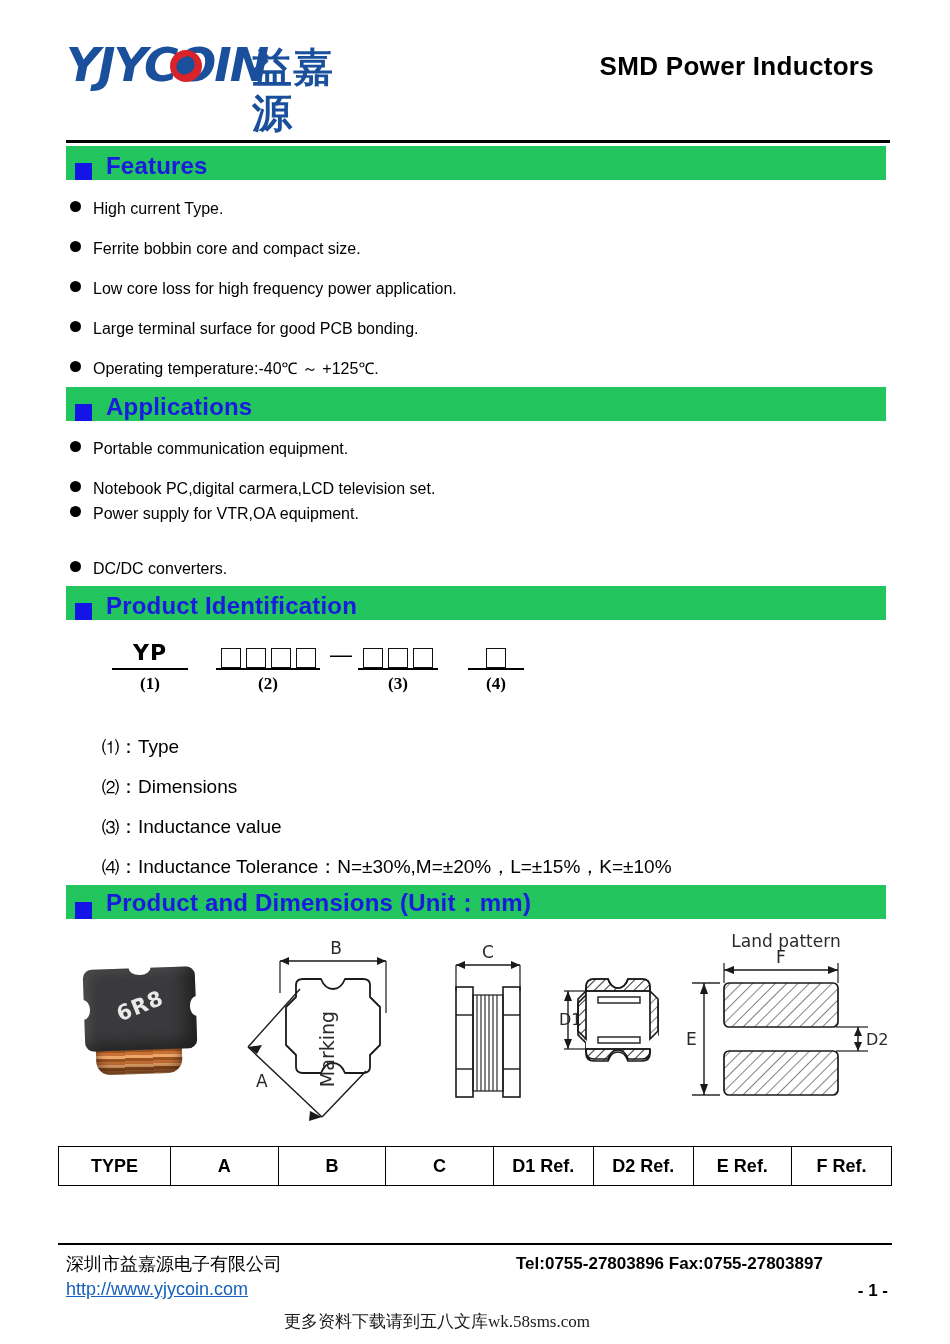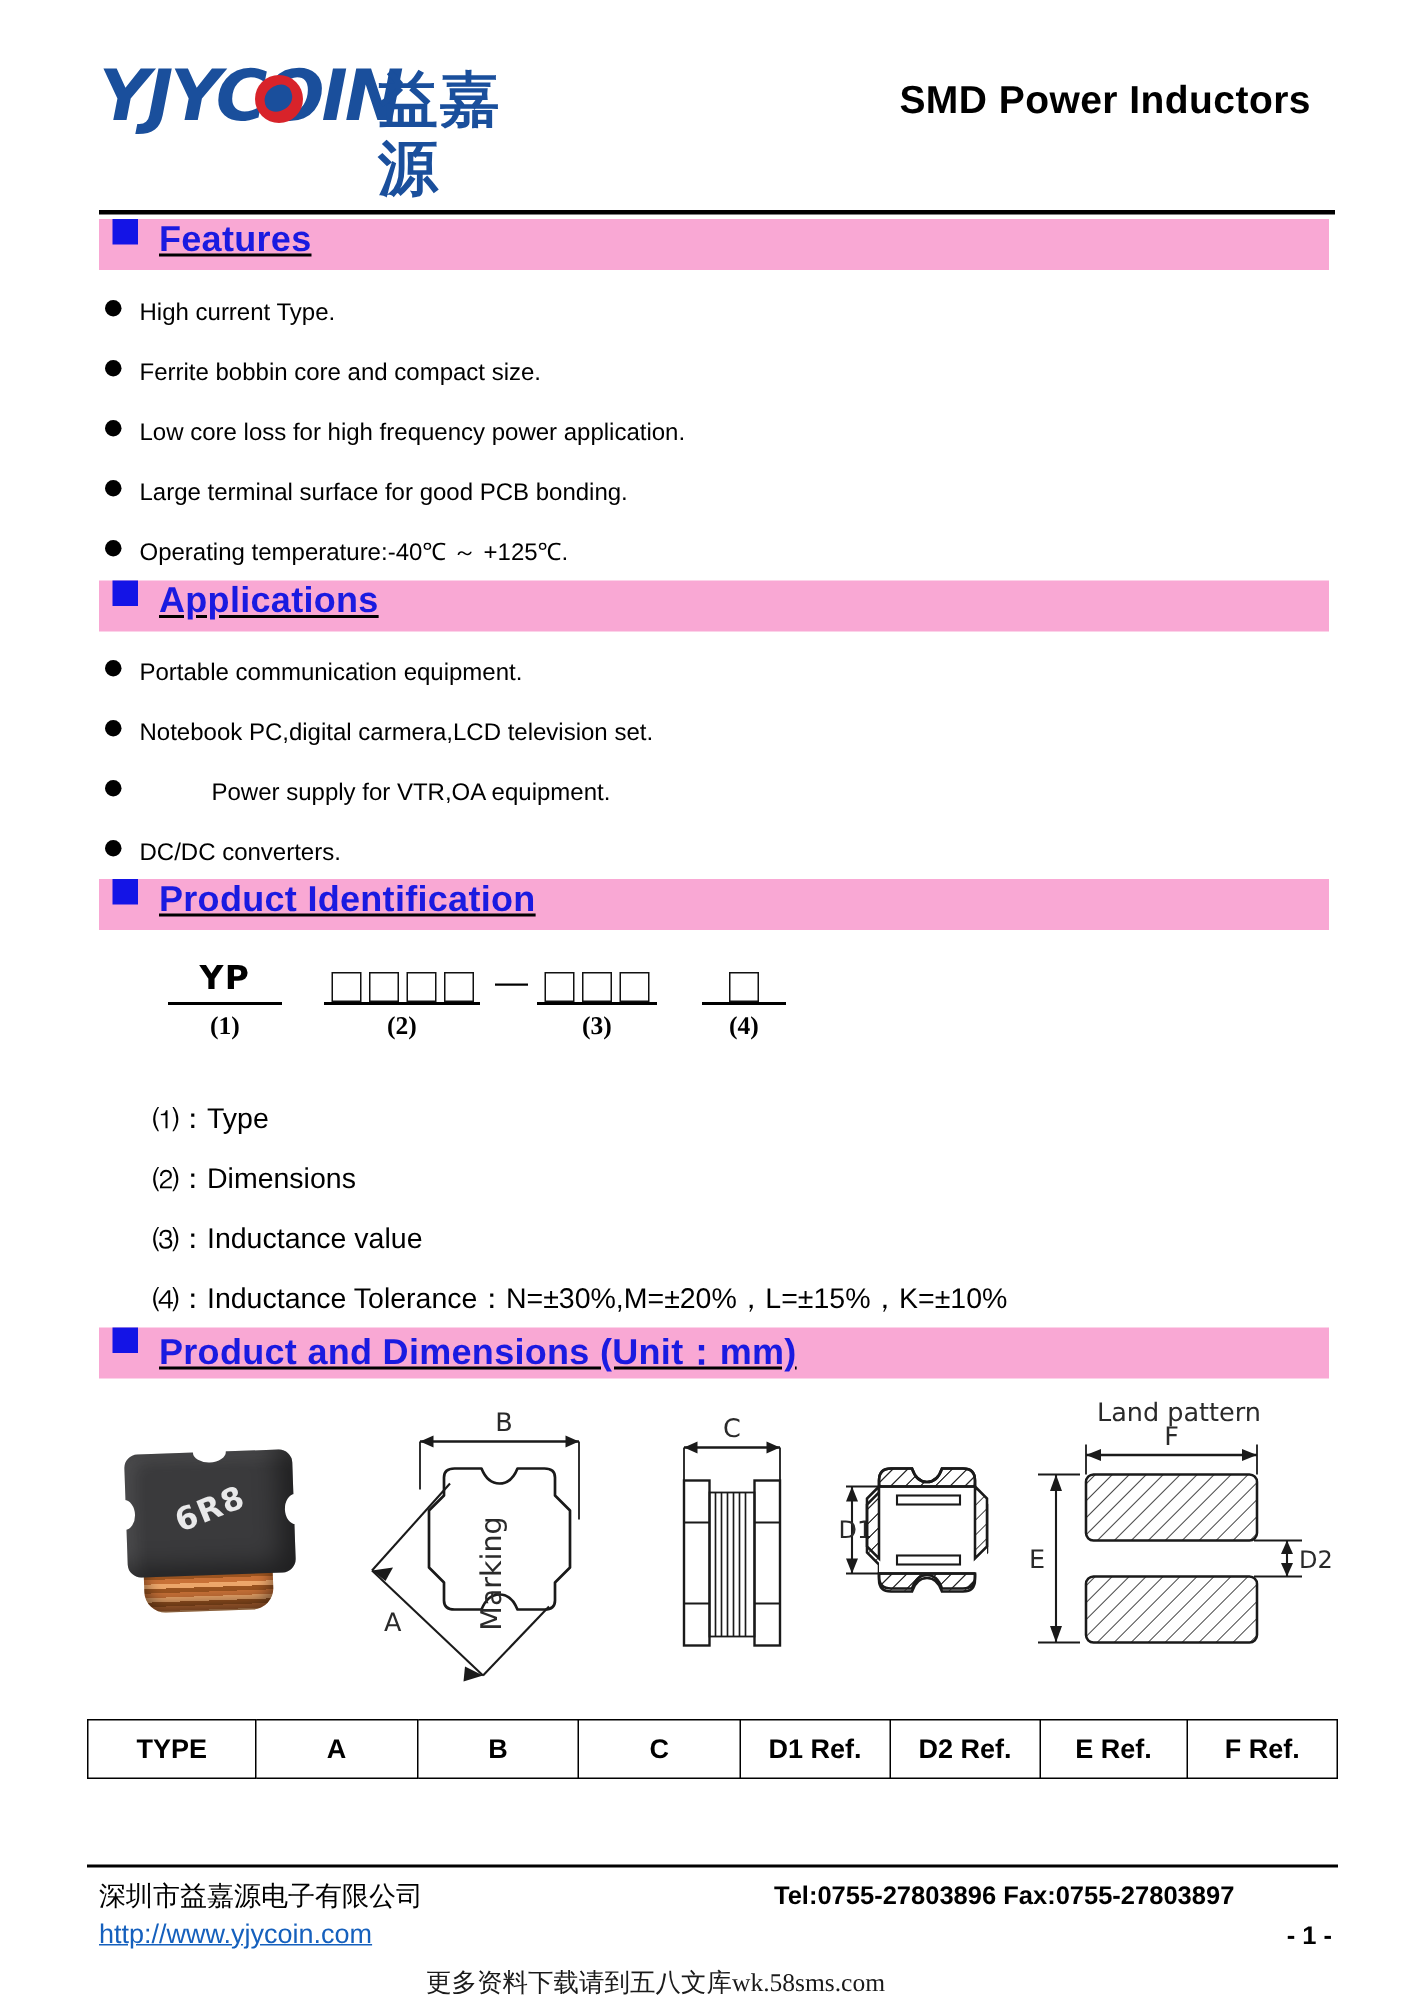--- a/index.html
+++ b/index.html
@@ -82,24 +82,23 @@
     width: 824px; height: 0;
     border-top: 3px solid #000;
   }
 
   
   .sec-bar {
     position: absolute;
     left: 66px;
     width: 820px;
     height: 34px;
-    background: #f9a8d4;
+    background: #22c55e;
     display: flex;
-    align-items: flex-start;
-    text-decoration: underline;
+    align-items: flex-end;
   }
   .sec-square {
     width: 17px; height: 17px;
     background: #1414e6;
     margin-left: 9px;
     flex: 0 0 auto;
   }
   .sec-title {
     margin-left: 14px;
     color: #1a1ae0;
@@ -352,21 +351,21 @@
   <span class="sec-title">Applications</span>
 </div>
 <div class="bullet" style="top:437px;">
     <span class="dot"></span>
     <span>Portable communication equipment.</span>
   </div>
 <div class="bullet" style="top:477px;">
     <span class="dot"></span>
     <span>Notebook PC,digital carmera,LCD television set.</span>
   </div>
-<div class="bullet" style="top:517px;gap:48px;">
+<div class="bullet" style="top:502px;">
     <span class="dot"></span>
     <span>Power supply for VTR,OA equipment.</span>
   </div>
 <div class="bullet" style="top:557px;">
     <span class="dot"></span>
     <span>DC/DC converters.</span>
   </div>
 
 <div class="sec-bar" style="top:586px;">
   <span class="sec-square"></span>

